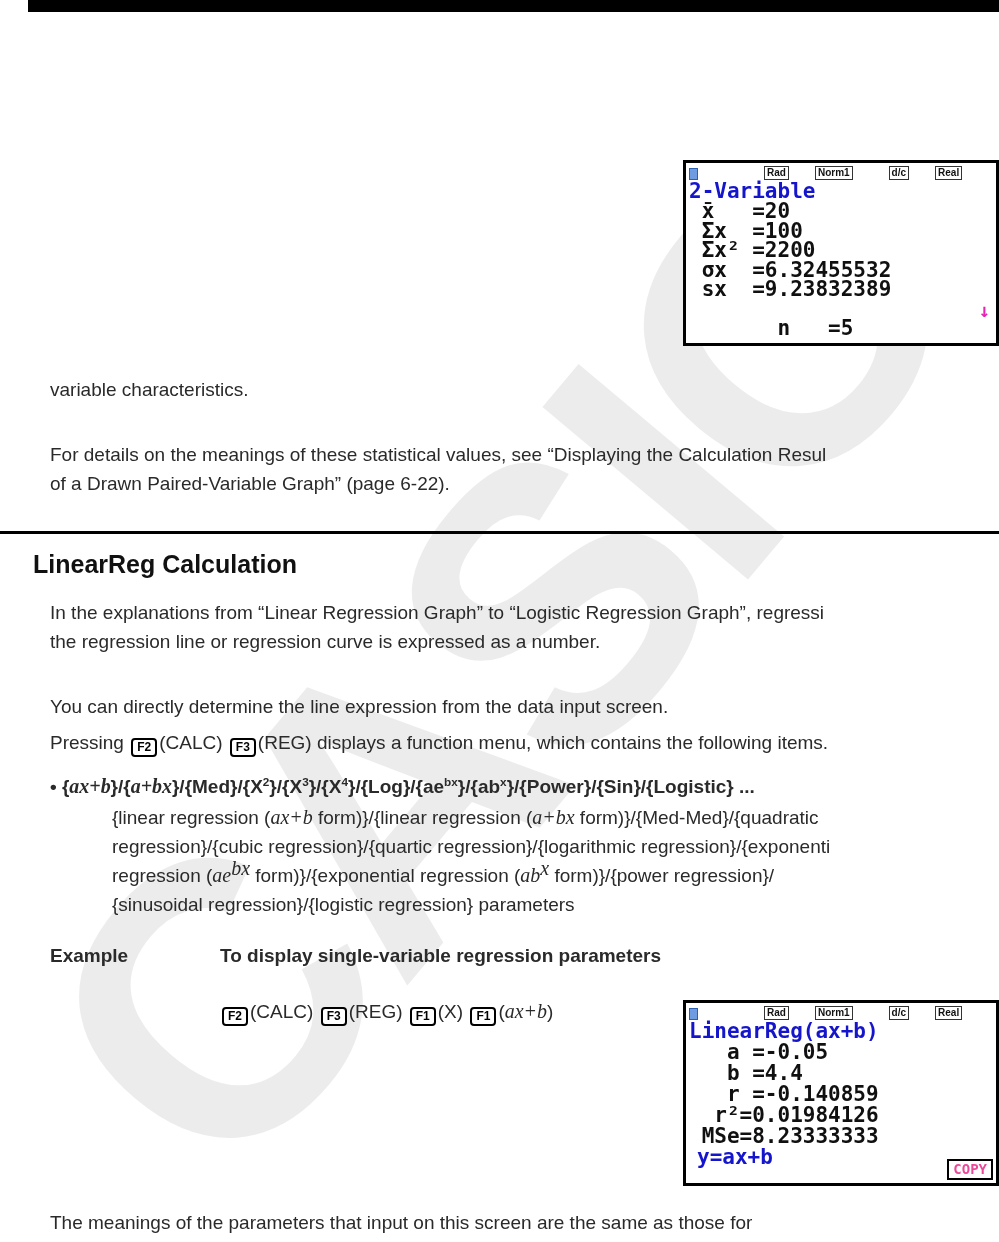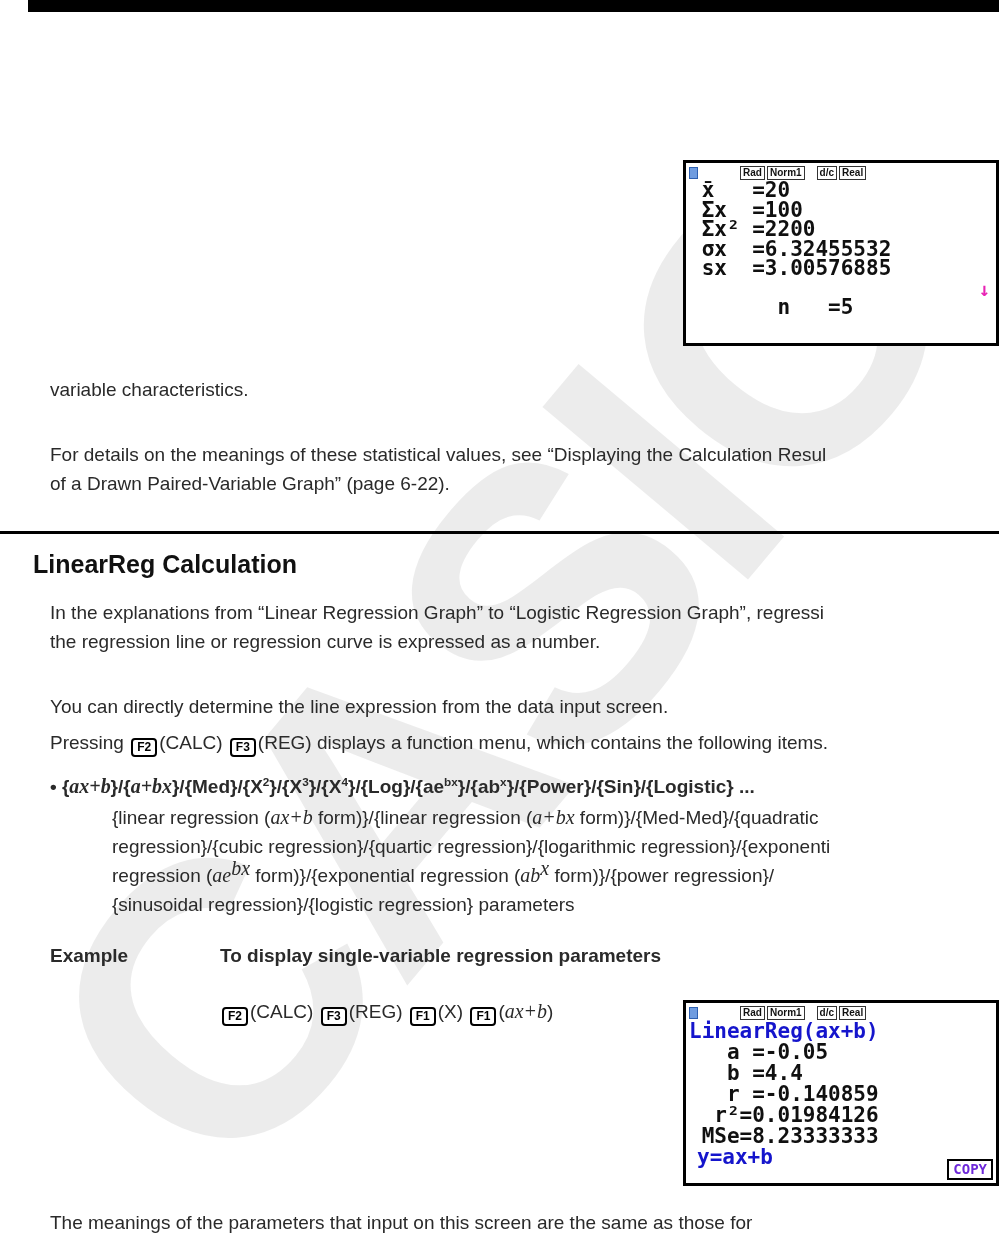--- a/index.html
+++ b/index.html
@@ -12,32 +12,32 @@
     color:rgba(110,110,110,0.13); transform:rotate(-50deg); z-index:0; pointer-events:none;
     font-family:"Liberation Sans", sans-serif; }
 
   .topbar { position:absolute; top:0; left:28px; right:0; height:12px; background:#000; z-index:3; }
 
   
   .screen { position:absolute; width:316px; height:186px; background:#fff; border:3px solid #000;
     font-family:"DejaVu Sans Mono", monospace; font-weight:bold; z-index:2; }
   #screen1 { left:683px; top:160px; }
   #screen2 { left:683px; top:1000px; }
-  .statusbar { height:18px; display:flex; align-items:center; padding:2px 3px 1px 3px; }
+  .statusbar { height:18px; display:flex; align-items:flex-end; padding:2px 3px 1px 3px;gap:24px; }
   .doc-icon { width:9px; height:12px; border:1px solid #2d5fb0; background:#6f9ce0; margin-right:42px; }
   .sicon { font-size:10px; font-weight:bold; color:#111; border:1px solid #333; padding:0 2px;
     line-height:12px; margin-right:2px; font-family:"Liberation Sans", sans-serif; }
   .sicon.gap { margin-left:10px; }
   .scr-title { color:#1515cc; font-size:21px; line-height:21px; white-space:pre; padding-left:3px; }
   .scr-row { font-size:21px; line-height:19.5px; white-space:pre; color:#101010; padding-left:3px; position:relative; }
   #screen2 .scr-row, #screen2 .scr-title { line-height:21px; }
   .scroll-arrow { position:absolute; right:6px; top:1px; color:#e823b4; font-size:19px; }
   .scr-formula { color:#1515cc; font-size:21px; line-height:21px; white-space:pre; padding-left:11px; }
   .copy-box { position:absolute; right:3px; bottom:3px; border:2px solid #000; background:#fff;
-    font-size:14px; line-height:15px; padding:1px 4px; font-weight:bold; color:#6d28d9;
+    font-size:14px; line-height:15px; padding:1px 4px; font-weight:bold; color:#ec4899;
     font-family:"DejaVu Sans Mono", monospace; }
 
   
   .para { position:absolute; left:50px; font-size:19px; line-height:29px; color:#2a2a2a;
     white-space:nowrap; z-index:1; }
   .b { font-weight:bold; }
   .i { font-style:italic; font-family:"Liberation Serif", serif; font-size:105%; }
   sup { font-size:62%; vertical-align:super; line-height:0; }
   .section-title { position:absolute; left:33px; top:550px; font-size:25px; font-weight:bold;
     color:#111; z-index:1; }
@@ -60,25 +60,26 @@
   <div class="topbar"></div>
 
   <div class="screen" id="screen1">
     <div class="statusbar">
       <span class="doc-icon"></span>
       <span class="sicon">Rad</span>
       <span class="sicon">Norm1</span>
       <span class="sicon gap">d/c</span>
       <span class="sicon">Real</span>
     </div>
+    <div class="scr-title">2-Variable</div>
     <div class="scr-row"> x̄   =20</div>
     <div class="scr-row"> Σx  =100</div>
     <div class="scr-row"> Σx² =2200</div>
     <div class="scr-row"> σx  =6.32455532</div>
-    <div class="scr-row"> sx  =3.00576885</div>
+    <div class="scr-row"> sx  =9.23832389</div>
     <div class="scr-row">
       <span> n   =5</span>
       <span class="scroll-arrow">↓</span>
     </div>
   </div>
 
   <div class="para" style="top:375px">
     <div>variable characteristics.</div>
   </div>
 

